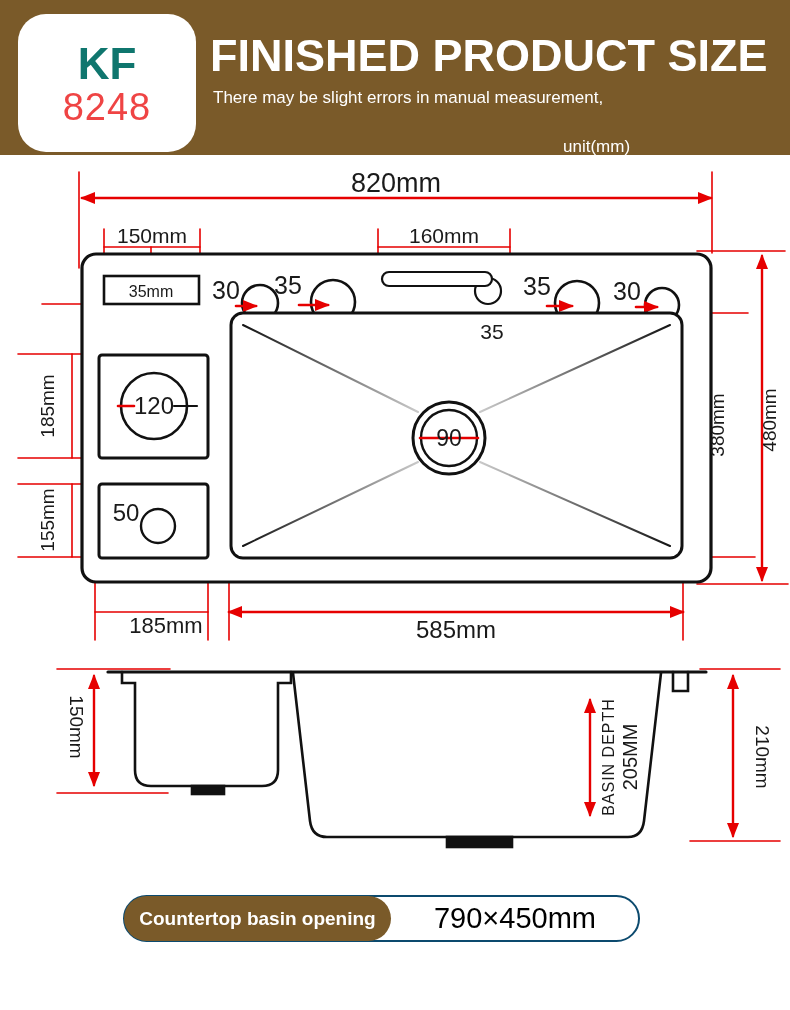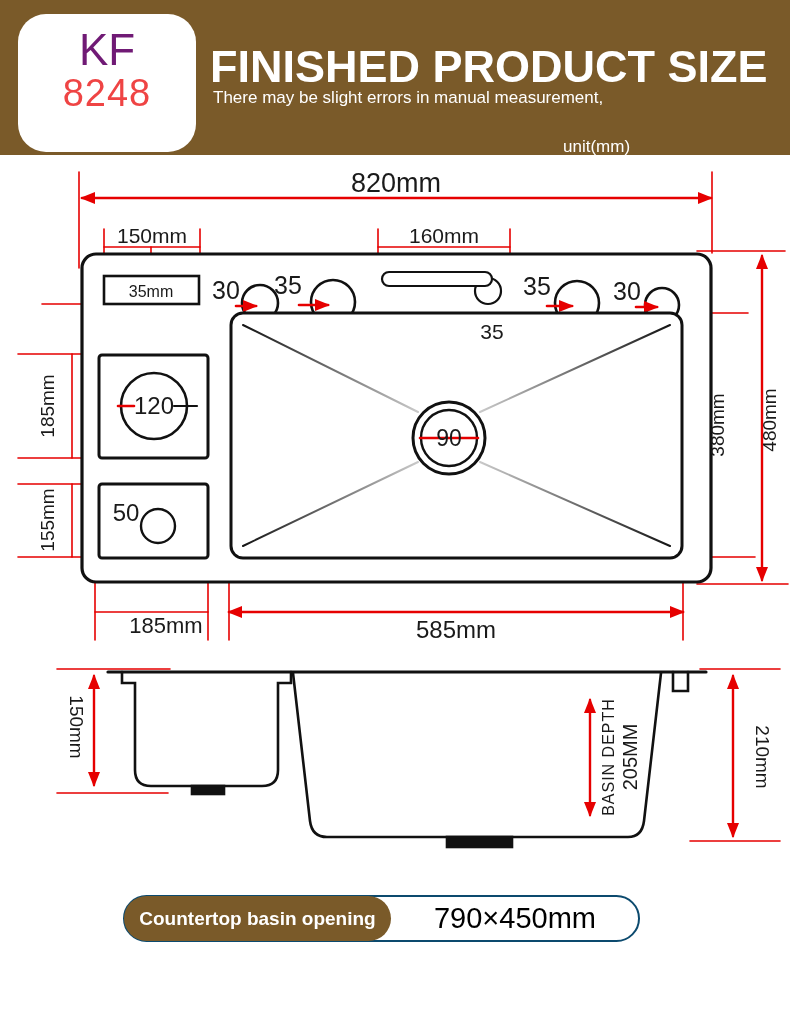--- a/index.html
+++ b/index.html
@@ -1,21 +1,21 @@
 <!DOCTYPE html>
 <html><head>
 <meta charset="utf-8">
 <style>
   html,body{margin:0;padding:0;background:#fff;}
   body{width:790px;height:1010px;position:relative;font-family:"Liberation Sans",sans-serif;overflow:hidden;}
   .header{position:absolute;left:0;top:0;width:790px;height:155px;background:#7a5a29;}
   .model-box{position:absolute;left:18px;top:14px;width:178px;height:138px;background:#fff;border-radius:28px;text-align:center;}
-  .model-line1{font-weight:normal;font-size:44px;color:#701a75;line-height:1.1;margin-top:12px;}
+  .model-line1{font-weight:bold;font-size:44px;color:#0f766e;line-height:1.1;margin-top:26px;}
   .model-line2{font-weight:normal;font-size:38px;color:#ef4444;line-height:1.0;letter-spacing:1px;}
-  .title{position:absolute;left:210px;top:30px;width:575px;color:#fff;font-weight:bold;font-size:45px;white-space:nowrap;letter-spacing:0px;margin-top:11px;}
+  .title{position:absolute;left:210px;top:30px;width:575px;color:#fff;font-weight:bold;font-size:45px;white-space:nowrap;letter-spacing:0px;}
   .sub1{position:absolute;left:213px;top:88px;color:#fff;font-size:17px;}
   .sub2{position:absolute;left:213px;top:115px;color:#fff;font-size:17px;}
   .unit{position:absolute;left:563px;top:137px;color:#fff;font-size:17px;}
   svg.diagram{position:absolute;left:0;top:0;}
   .badge{position:absolute;left:123px;top:895px;width:517px;height:47px;background:#fff;border:2px solid #0c4a6e;border-radius:25px;box-sizing:border-box;}
   .badge-left{position:absolute;left:-1px;top:-1px;width:267px;height:45px;background:#7a5a29;border-radius:23px;display:flex;align-items:center;justify-content:center;}
   .badge-label{color:#fff;font-weight:bold;font-size:19px;}
   .badge-value{position:absolute;left:266px;top:0;width:248px;height:43px;display:flex;align-items:center;justify-content:center;color:#000;font-weight:normal;font-size:29px;}
 </style>
 </head>

